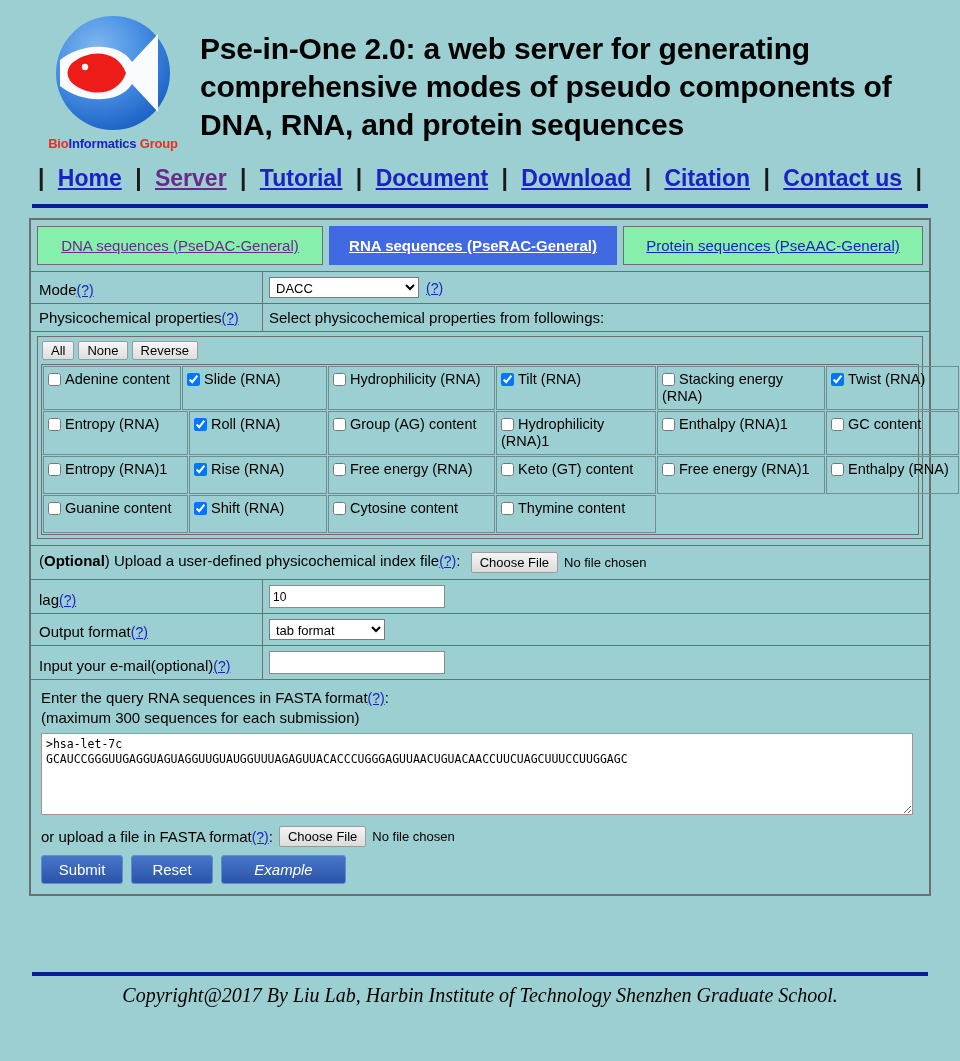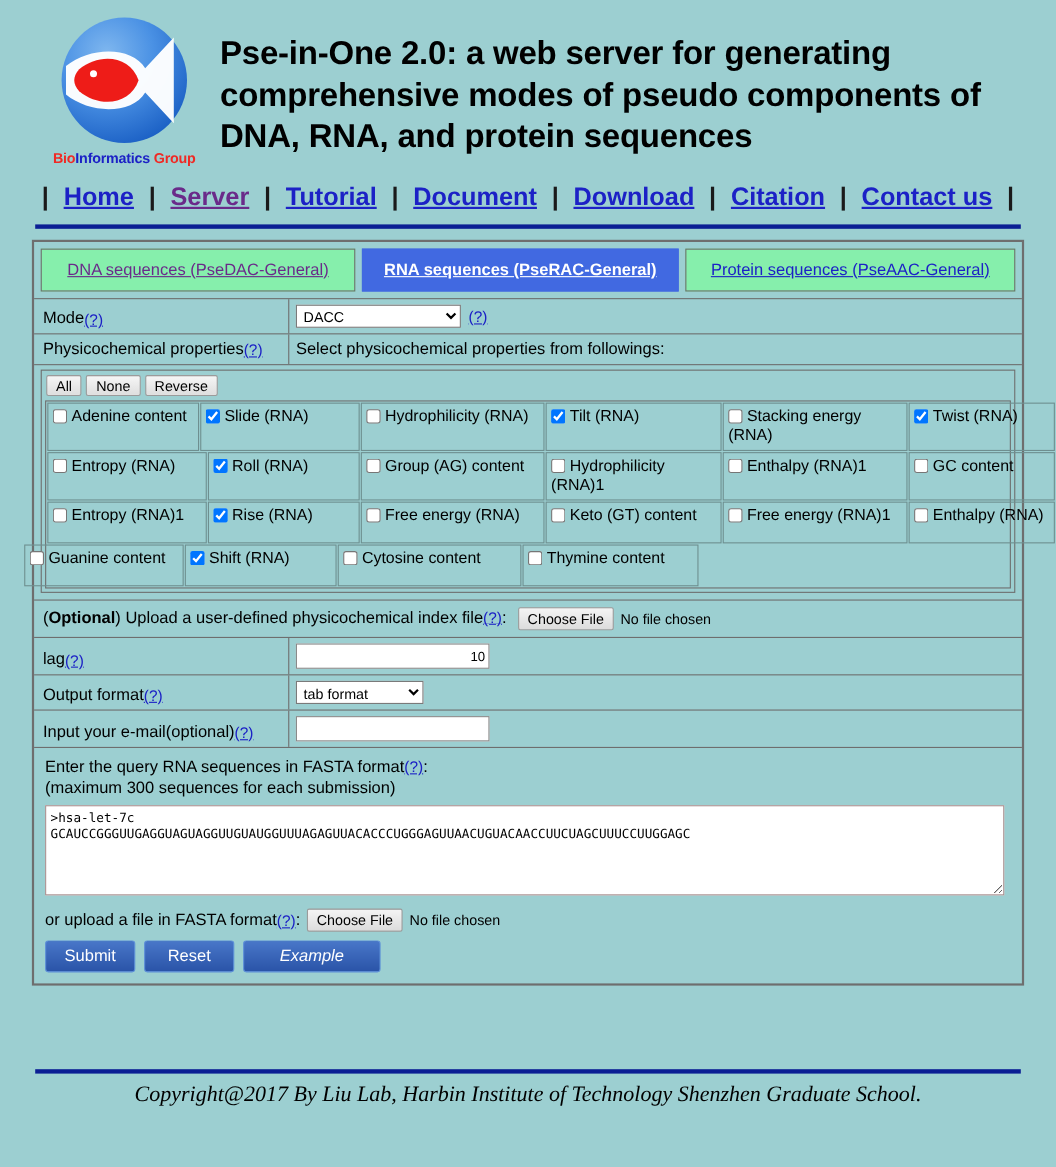--- a/index.html
+++ b/index.html
@@ -180,21 +180,20 @@
   select.sel-out { width: 116px; }
   input.txt {
     font-family: "Liberation Sans", sans-serif;
     font-size: 12px;
     border: 1px solid #8a8a8a;
     background: #fff;
     padding: 2px 3px;
     height: 17px;
     color: #000;
     box-sizing: content-box;
-    text-align: right;
   }
   input.lag { width: 168px; }
   input.email { width: 168px; }
 
   
   .file-wrap {
     display: inline-flex;
     align-items: center;
     vertical-align: middle;
     margin-left: 6px;
@@ -241,21 +240,21 @@
   }
   .grid {
     border: 1px solid #6e6e6e;
     padding: 1px;
   }
   .grid-row {
     display: flex;
     gap: 1px;
     margin-bottom: 1px;
   }
-  .grid-row:last-child { margin-bottom: 0; justify-content: center; }
+  .grid-row:last-child { margin-bottom: 0; }
   .grid-cell {
     border: 1px solid #6e8f90;
     box-sizing: border-box;
     padding: 4px 4px 4px 4px;
     font-size: 14.5px;
     color: #000;
     line-height: 17px;
     min-height: 38px;
     display: block;
   }

